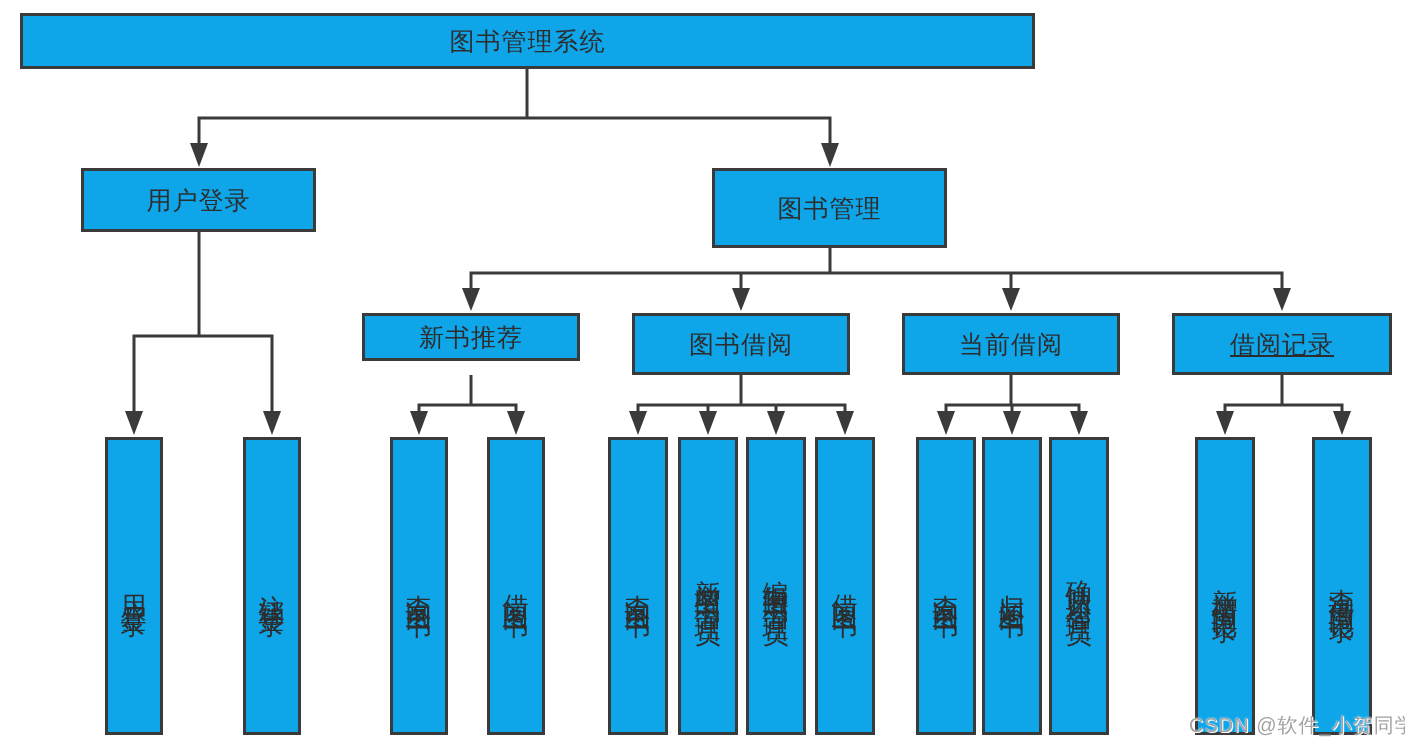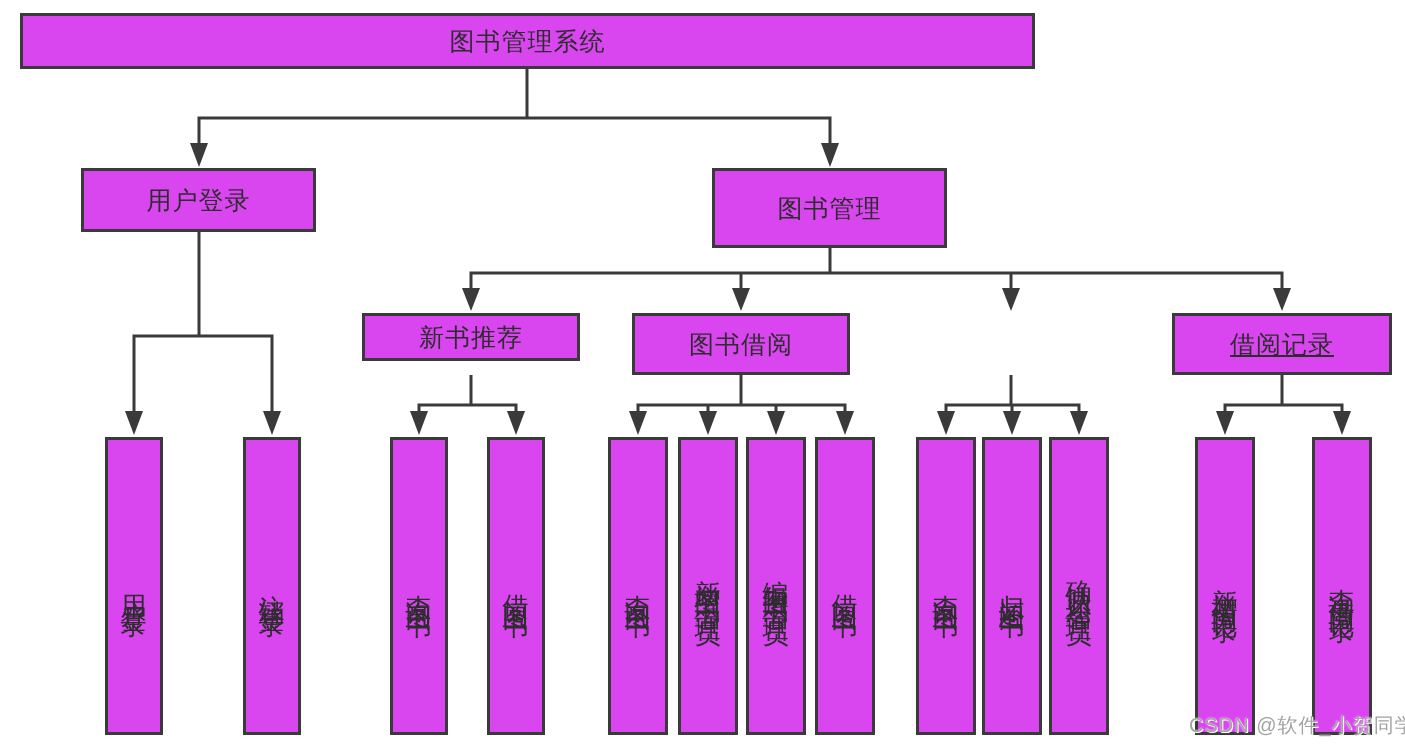--- a/index.html
+++ b/index.html
@@ -8,21 +8,21 @@
     width: 1405px;
     height: 747px;
     background: #ffffff;
     font-family: "Liberation Sans", sans-serif;
     overflow: hidden;
   }
   #wires { position: absolute; left: 0; top: 0; width: 1405px; height: 747px; }
   .box {
     position: absolute;
     box-sizing: border-box;
-    background: #d946ef;
+    background: #0ea5e9;
     border: 3px solid #3a3a3a;
     display: flex;
     align-items: center;
     justify-content: center;
     color: #2d2d2d;
     text-align: center;
   }
   .h  { font-size: 25px; letter-spacing: 1px; }
   .leaf {
     writing-mode: vertical-rl;
@@ -111,20 +111,21 @@
     </g>
   </svg>
 
   <div class="box h root">图书管理系统</div>
 
   <div class="box h n-login">用户登录</div>
   <div class="box h n-mgmt">图书管理</div>
 
   <div class="box h g1">新书推荐</div>
   <div class="box h g2">图书借阅</div>
+  <div class="box h g3">当前借阅</div>
   <div class="box h g4">借阅记录</div>
 
   <div class="box leaf l1">用户登录</div>
   <div class="box leaf l2">注销登录</div>
 
   <div class="box leaf a1">查询图书</div>
   <div class="box leaf a2">借阅图书</div>
 
   <div class="box leaf b1">查询图书</div>
   <div class="box leaf b2">新增图书（管理员）</div>

